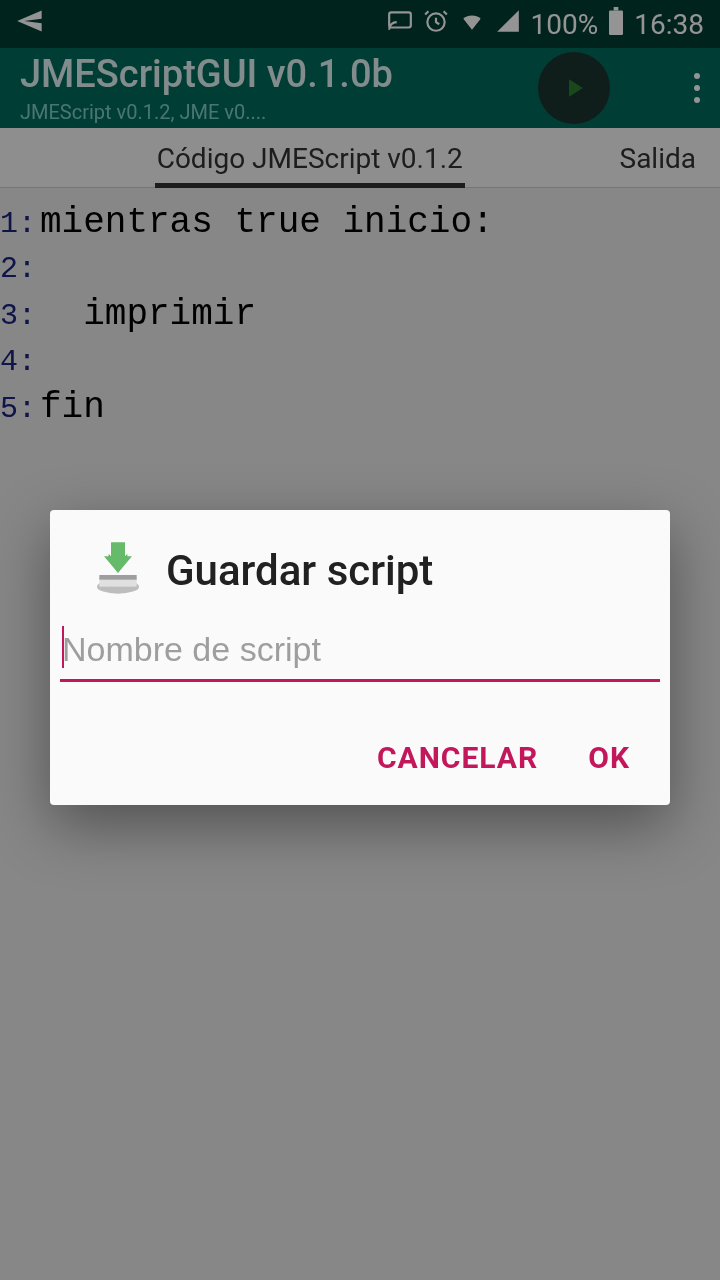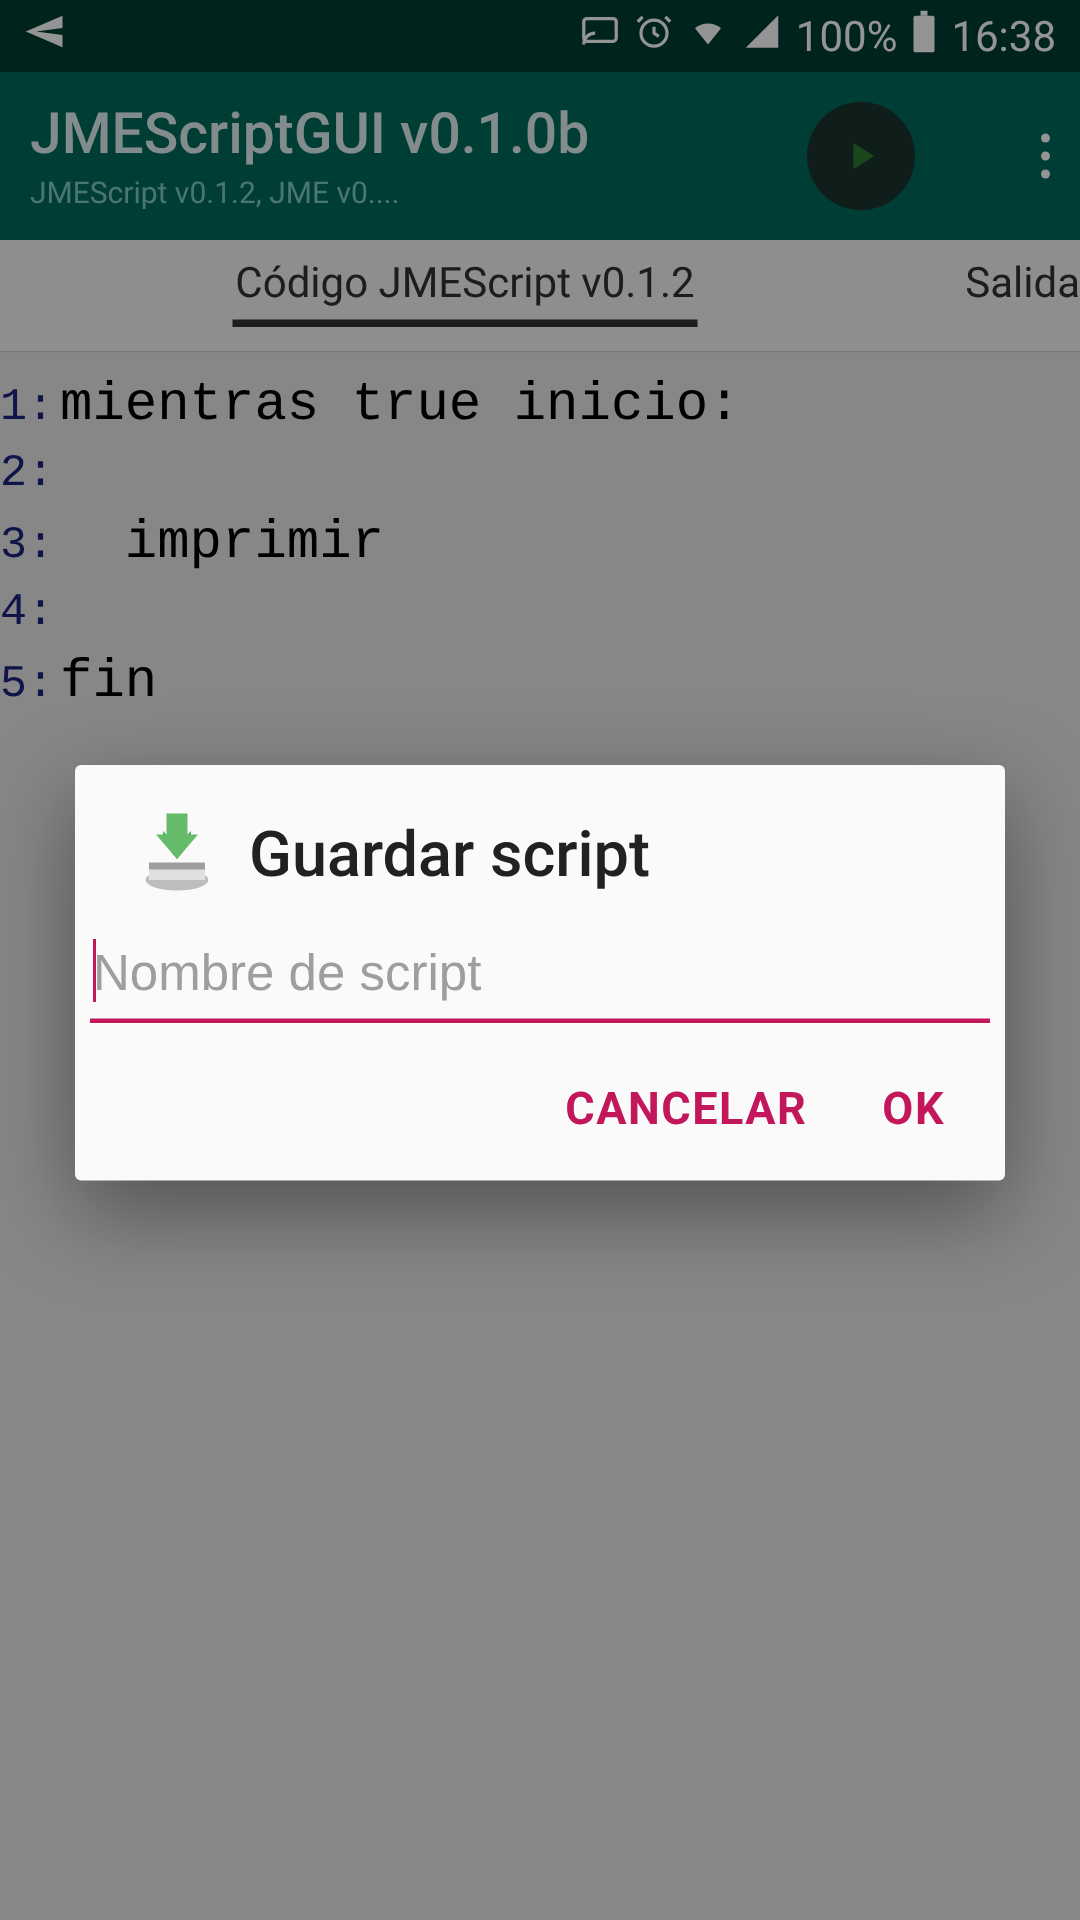--- a/index.html
+++ b/index.html
@@ -25,21 +25,21 @@
     .status-bar .left-icon {
       position: absolute;
       left: 16px;
     }
     .status-icons {
       display: flex;
       align-items: center;
       gap: 10px;
     }
     .app-bar {
-      height: 112px;
+      height: 80px;
       background: #00695c;
       display: flex;
       align-items: center;
       padding: 0 20px;
       position: relative;
     }
     .app-titles {
       flex: 1;
       color: white;
     }
@@ -63,24 +63,24 @@
       justify-content: center;
       margin-right: 90px;
     }
     .overflow-menu {
       color: white;
       font-size: 28px;
       position: absolute;
       right: 20px;
     }
     .tabs {
-      height: 75px;
+      height: 60px;
       background: #f5f5f5;
       display: flex;
-      align-items: flex-start;
+      align-items: flex-end;
       border-bottom: 1px solid #ccc;
     }
     .tab {
       flex: 1;
       text-align: center;
       font-size: 28px;
       color: #333;
       padding: 12px 0;
       position: relative;
     }
@@ -89,21 +89,21 @@
       position: absolute;
       bottom: -1px;
       left: 25%;
       right: 25%;
       height: 5px;
       background: #333;
     }
     .tab-salida {
       flex: 0 0 100px;
       text-align: right;
-      padding-right: 0;
+      padding-right: 24px;
     }
     .code-area {
       padding: 10px 0;
       font-family: 'Courier New', monospace;
       font-size: 36px;
       line-height: 1.4;
       background: #e8e8e8;
     }
     .code-line {
       display: flex;
@@ -171,21 +171,22 @@
       left: 12px;
       top: 6px;
       width: 2px;
       height: 42px;
       background: #c2185b;
     }
     .dialog-actions {
       display: flex;
       justify-content: flex-end;
       gap: 50px;
-      padding: 40px 40px 10px 0;
+      padding: 26px 40px 10px 0;
+      margin-top: 32px;
     }
     .dialog-btn {
       font-size: 30px;
       font-weight: 700;
       color: #c2185b;
       letter-spacing: 1px;
     }
     .save-icon svg { width: 56px; height: 56px; }
     .dots-vertical {
       display: flex;

